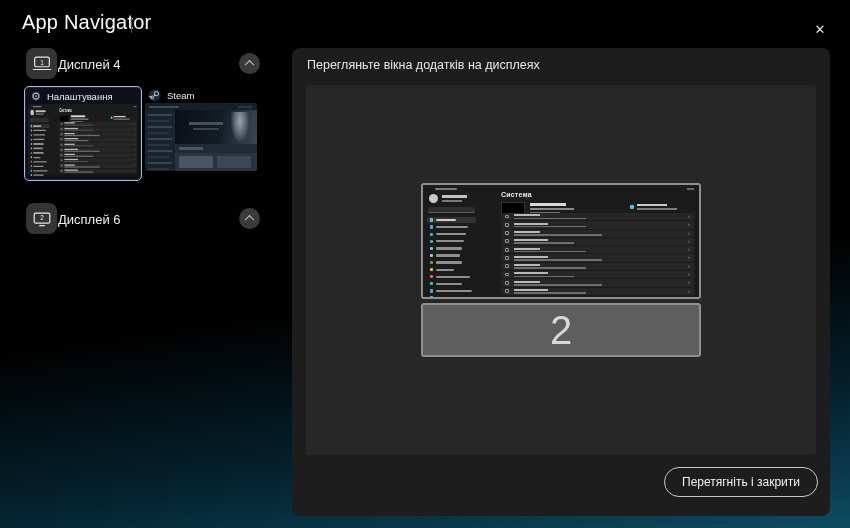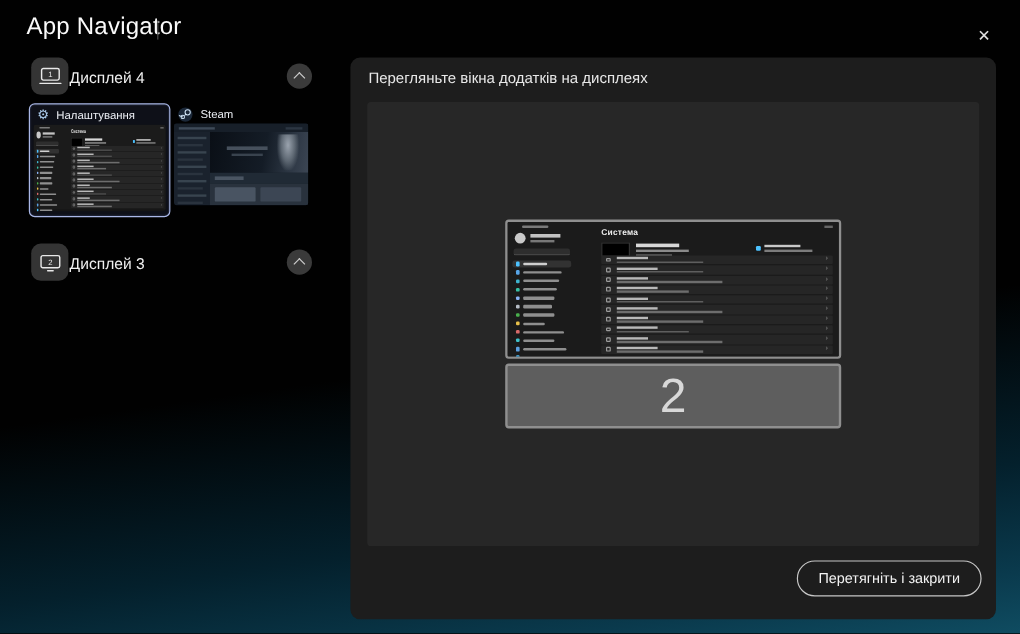--- a/index.html
+++ b/index.html
@@ -336,21 +336,21 @@
     </div>
   </div>
 
   <div class="display-chip" style="left:26px; top:203px;">
     <svg width="22" height="22" viewBox="0 0 24 24">
       <rect x="3.5" y="5.5" width="17" height="11" rx="1.6" fill="none" stroke="#e8e8e8" stroke-width="1.3"></rect>
       <text x="12" y="13.6" font-size="7" fill="#e8e8e8" text-anchor="middle" font-family="Liberation Sans, sans-serif">2</text>
       <path d="M9.5 19.2h5" stroke="#e8e8e8" stroke-width="1.3" stroke-linecap="round"></path>
     </svg>
   </div>
-  <div class="display-label" style="left:58px; top:212px;">Дисплей 3</div>
+  <div class="display-label" style="left:58px; top:212px;">Дисплей 6</div>
   <div class="chev-circle" style="left:239px; top:208px;">
     <span class="chev-up"></span>
   </div>
 
   <div class="modal">
     <div class="modal-heading">Перегляньте вікна додатків на дисплеях</div>
 
     <div class="preview-area">
 
       <div class="disp1-preview">

